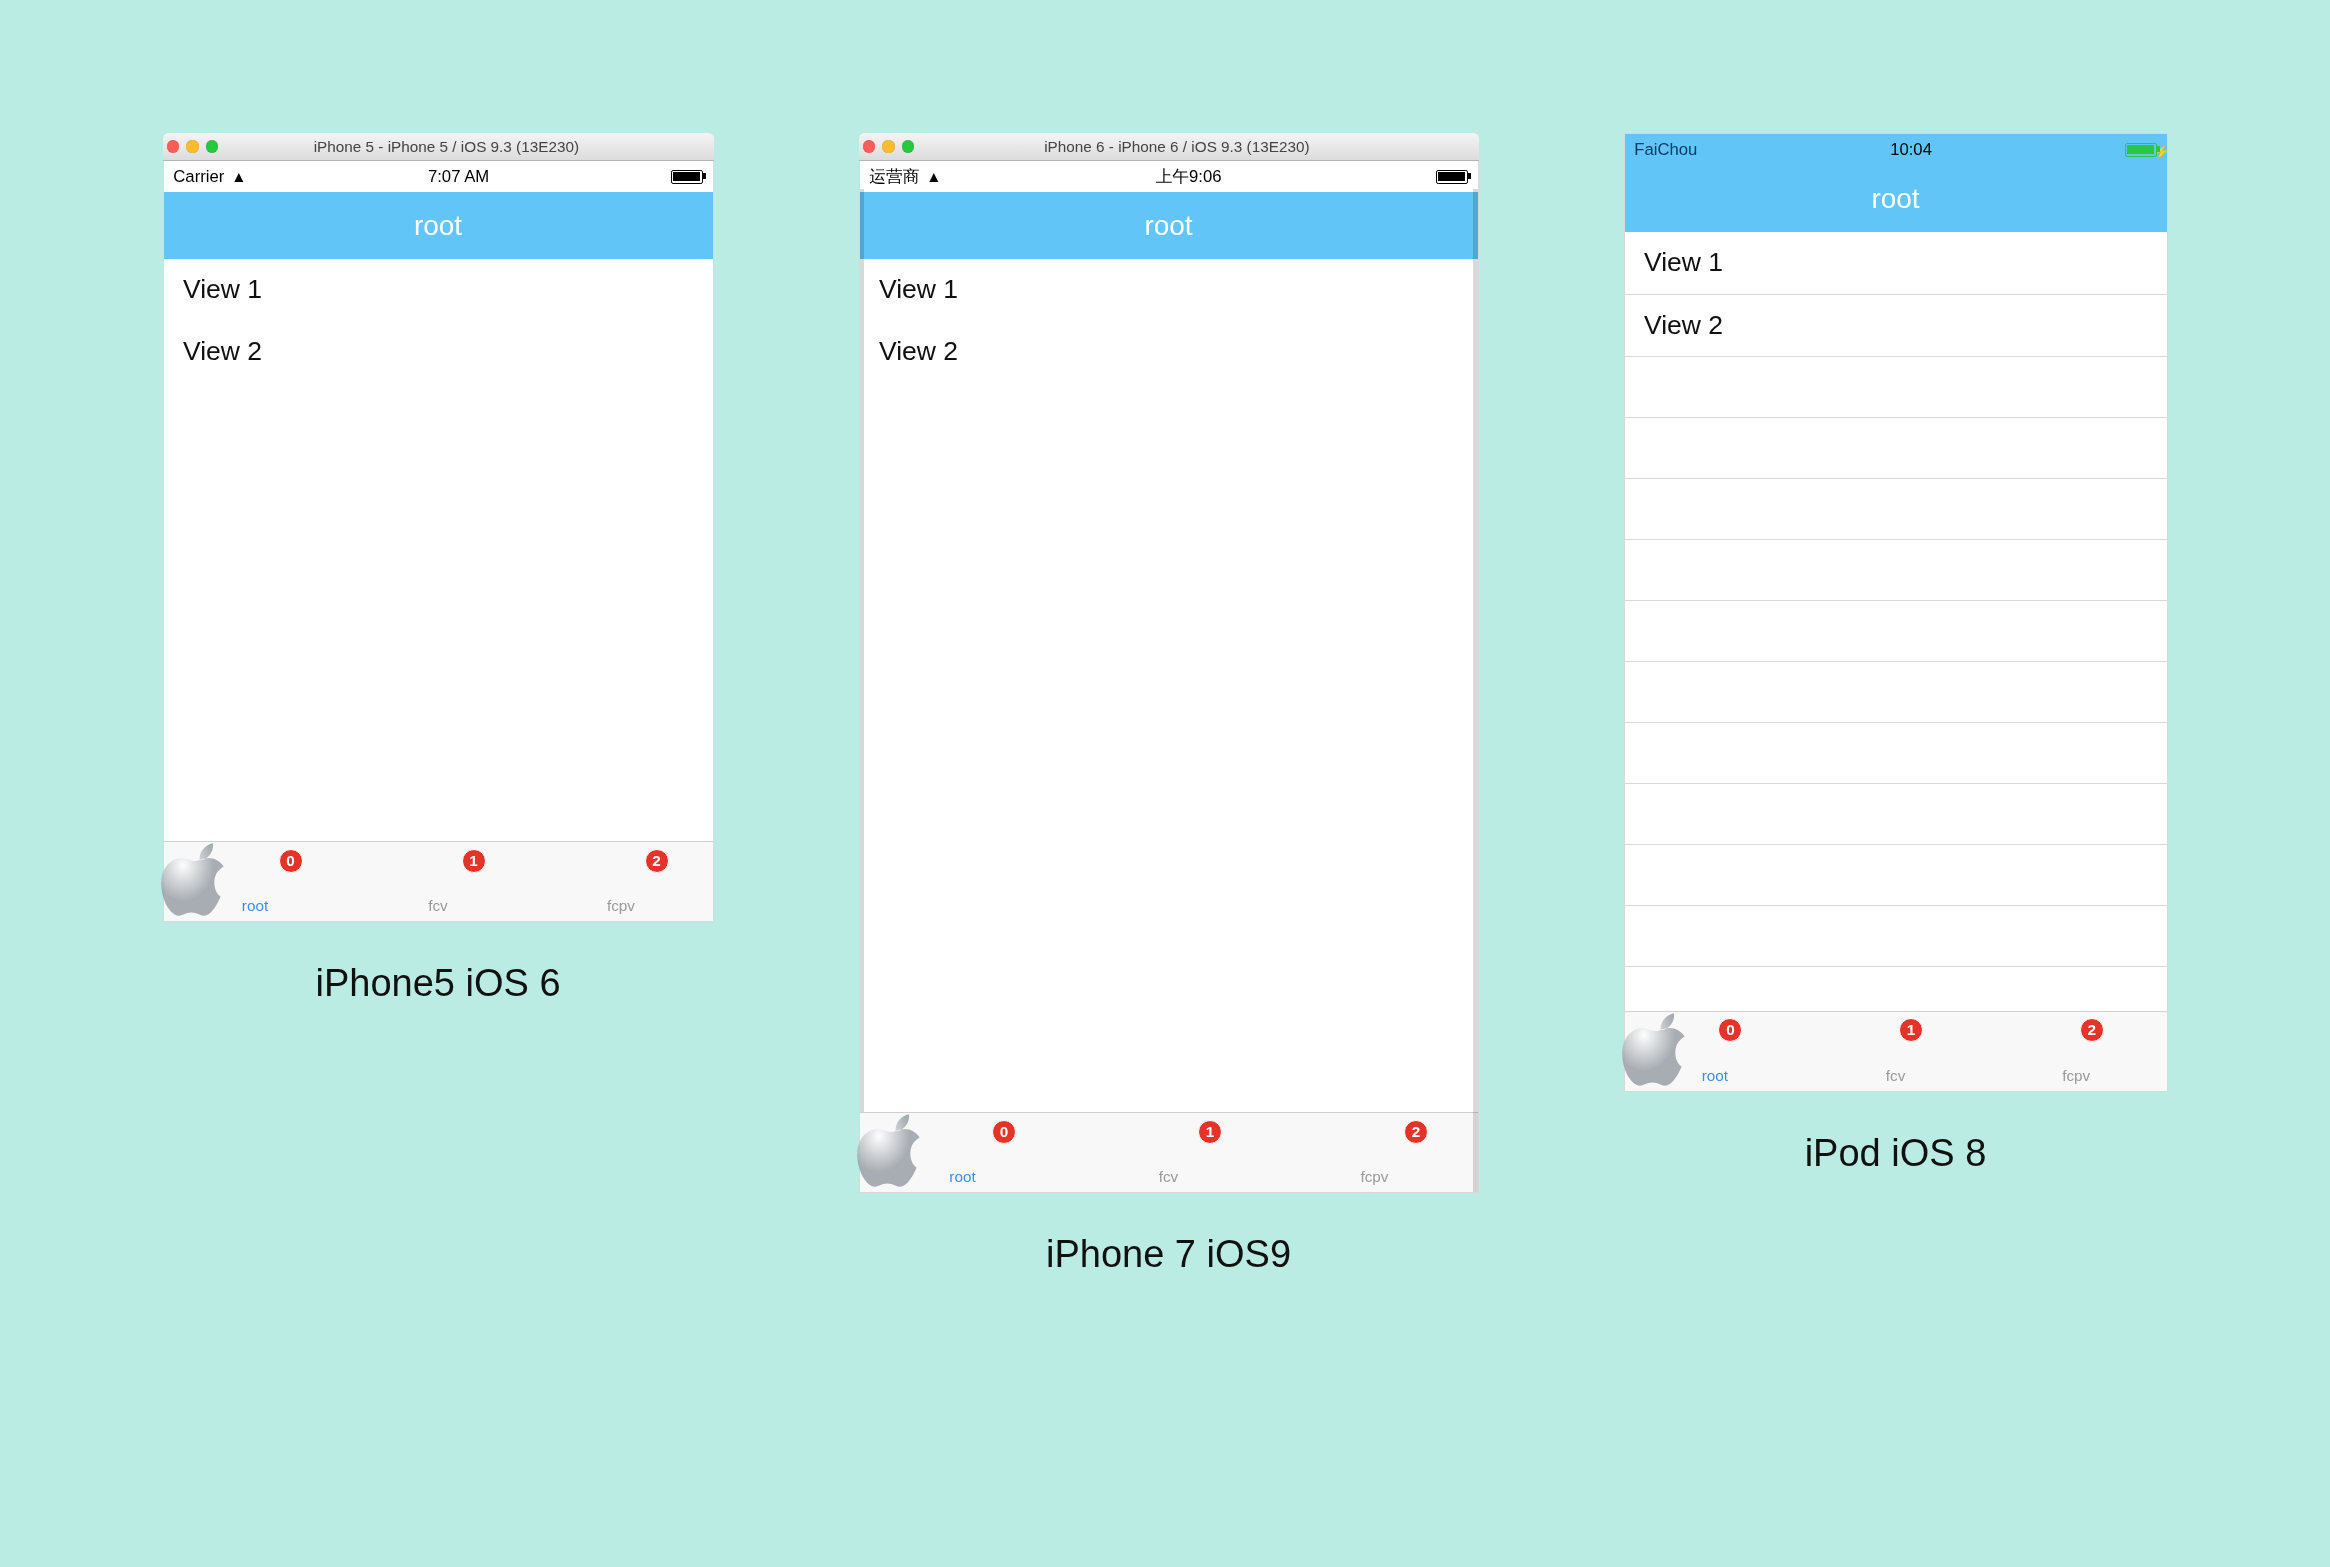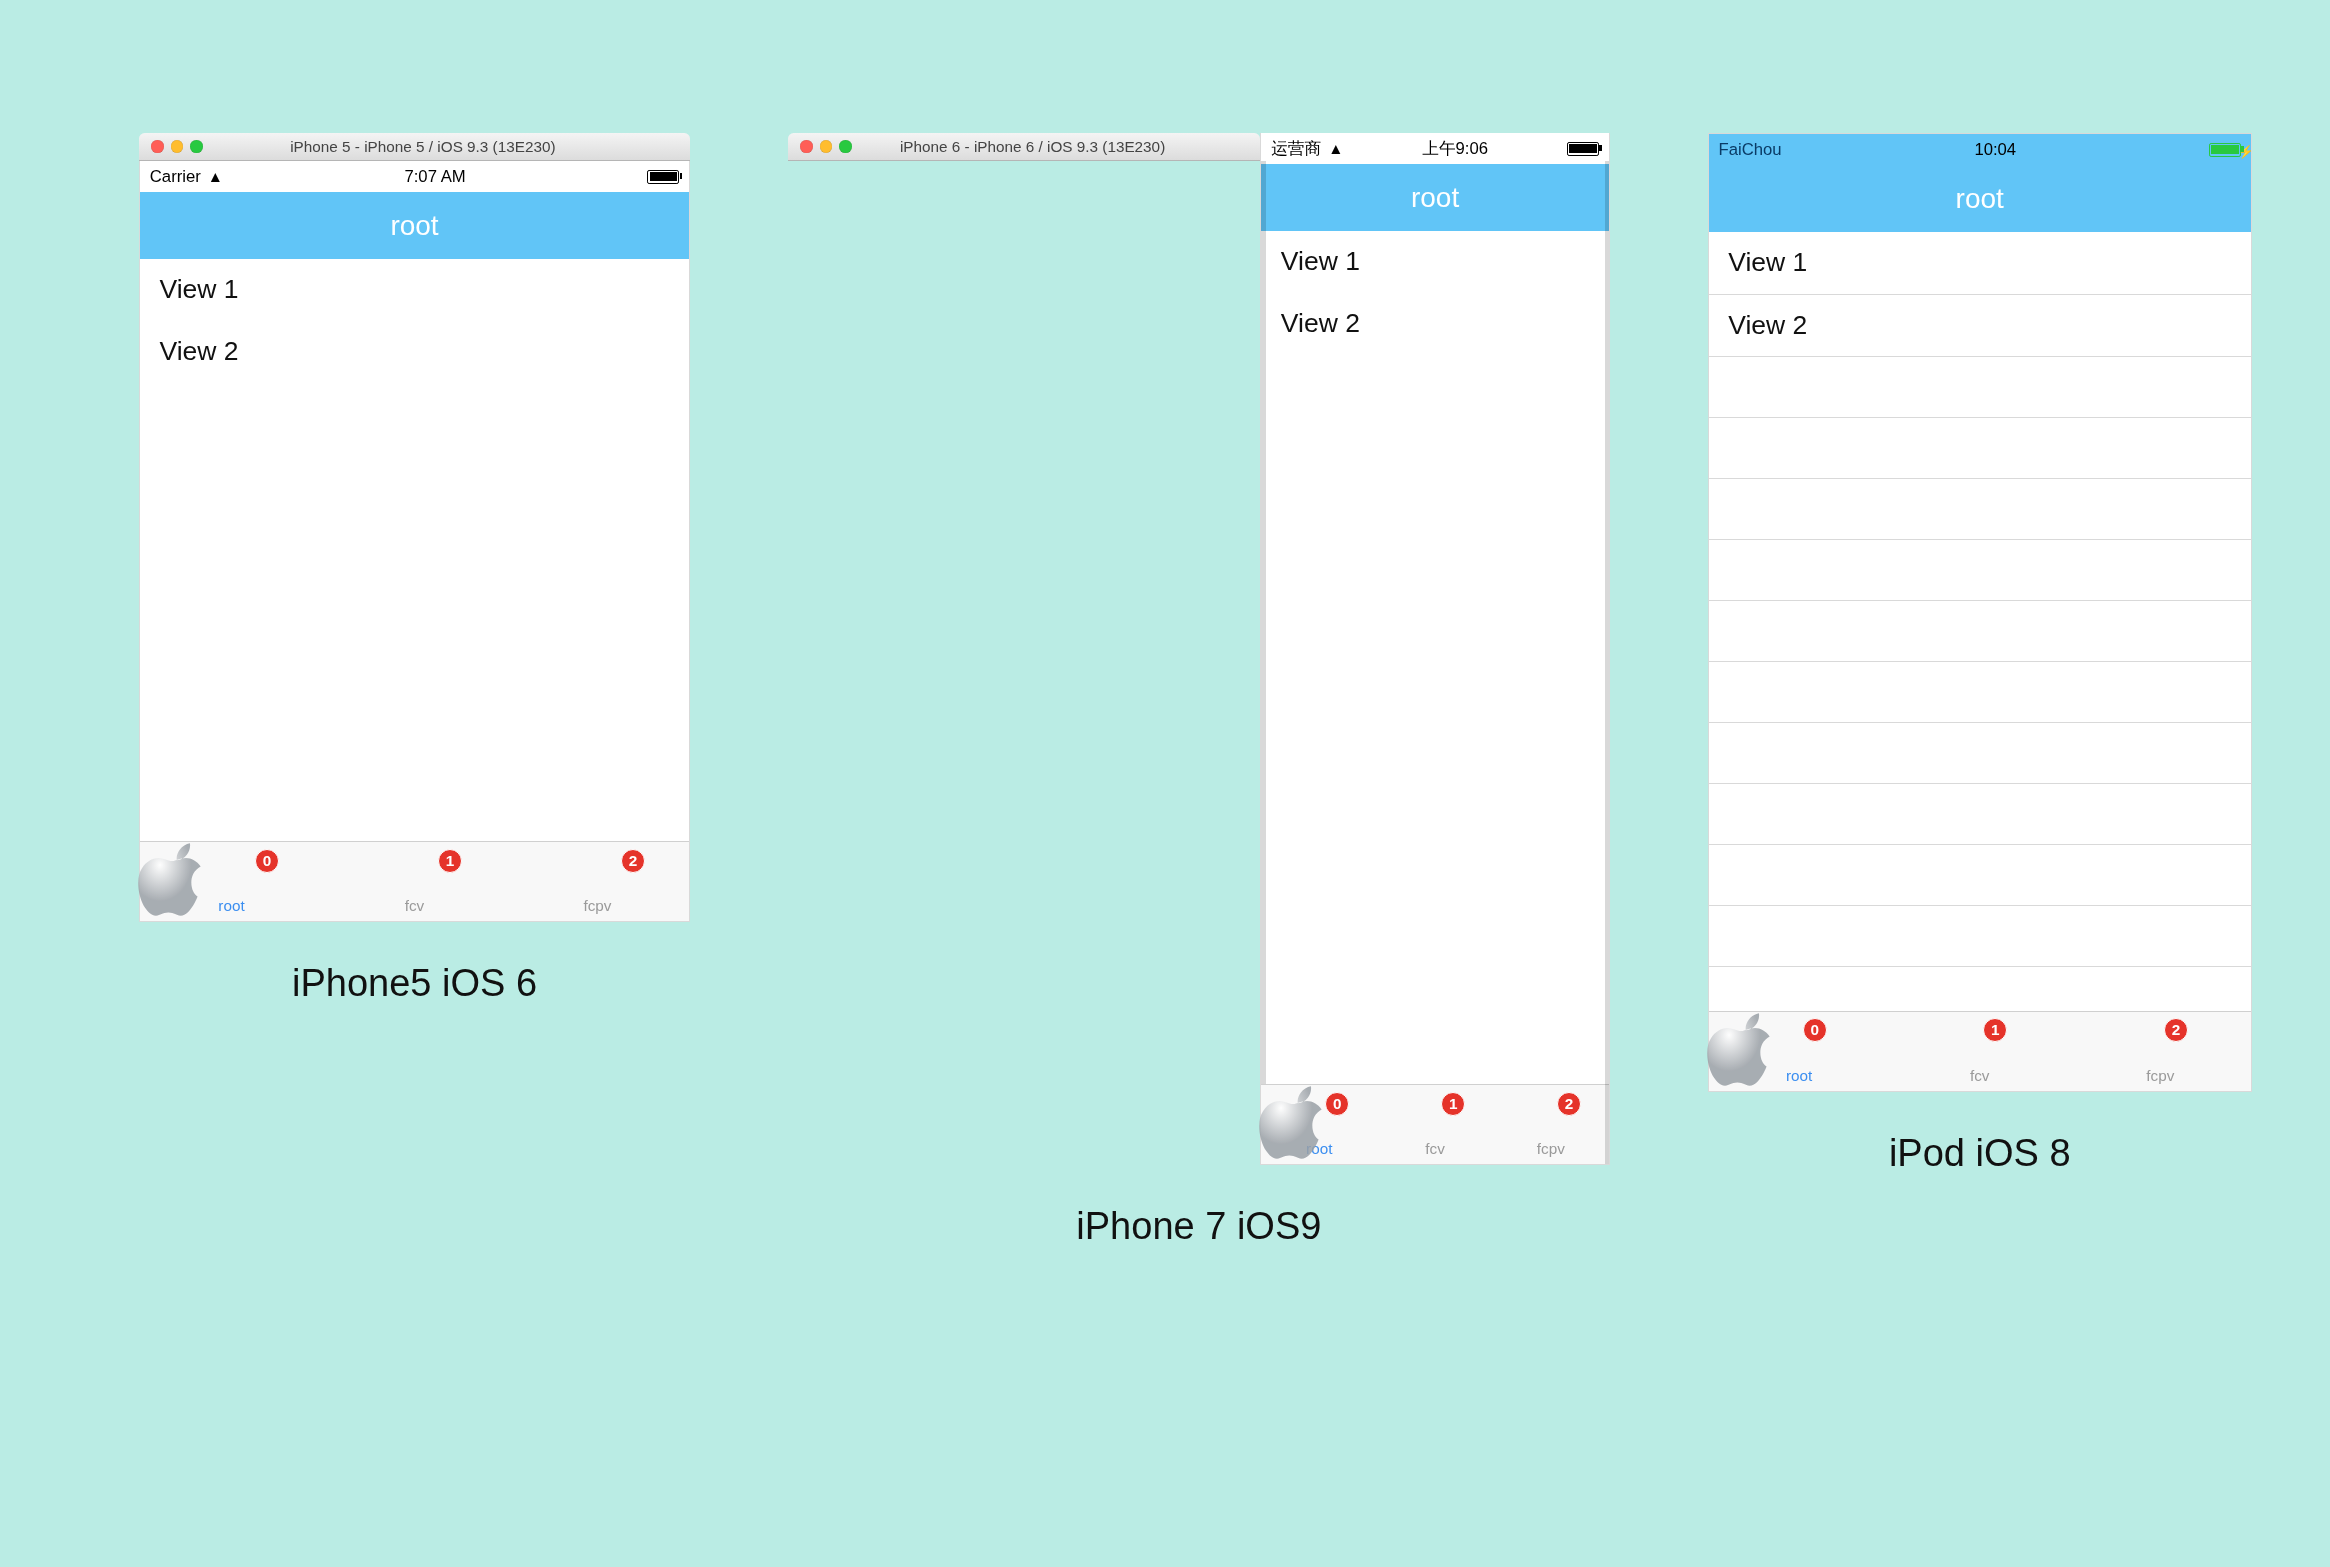--- a/index.html
+++ b/index.html
@@ -28,24 +28,23 @@
   }
 
   
   .macbar {
     height: 28px;
     width:100%;
     background: linear-gradient(#f4f4f4,#dcdcdc);
     border-bottom:0.7px solid #b5b5b5;
     display:flex;
     align-items:center;
-    padding:0 12px;
+    padding:0 4px;
     font-size:15.3px;
     color:#444;
-    gap:7px;
     border-radius: 5.6px 5.6px 0 0;
   }
   .traffic { display:flex; gap:7px; margin-right:7px;}
   .dot { width:12.6px;height:12.6px;border-radius:50%; box-shadow:inset 0 0 0.7px rgba(0,0,0,.4);}
   .dot.r{background:#ff5e57;} .dot.y{background:#ffbd2e;} .dot.g{background:#28c940;}
   .mac-title{flex:1;text-align:center;font-size:15.3px;}
 
   
   .phone {
     background:#fff;
@@ -211,21 +210,21 @@
             <span class="badge">2</span>
             <span>fcpv</span>
           </div>
         </div>
       </div>
     </div>
     <div class="caption">iPhone5 iOS 6</div>
   </div>
 
   <div class="col">
-    <div style="display:flex;flex-direction:row;border-radius:18px;">
+    <div style="display:flex;flex-direction:column;border-radius:18px;">
       <div class="macbar">
         <div class="traffic">
           <span class="dot r"></span>
           <span class="dot y"></span>
           <span class="dot g"></span>
         </div>
         <span class="mac-title">iPhone 6 - iPhone 6 / iOS 9.3 (13E230)</span>
         <span style="width:42px"></span>
       </div>
       <div class="phone sim iphone6">

